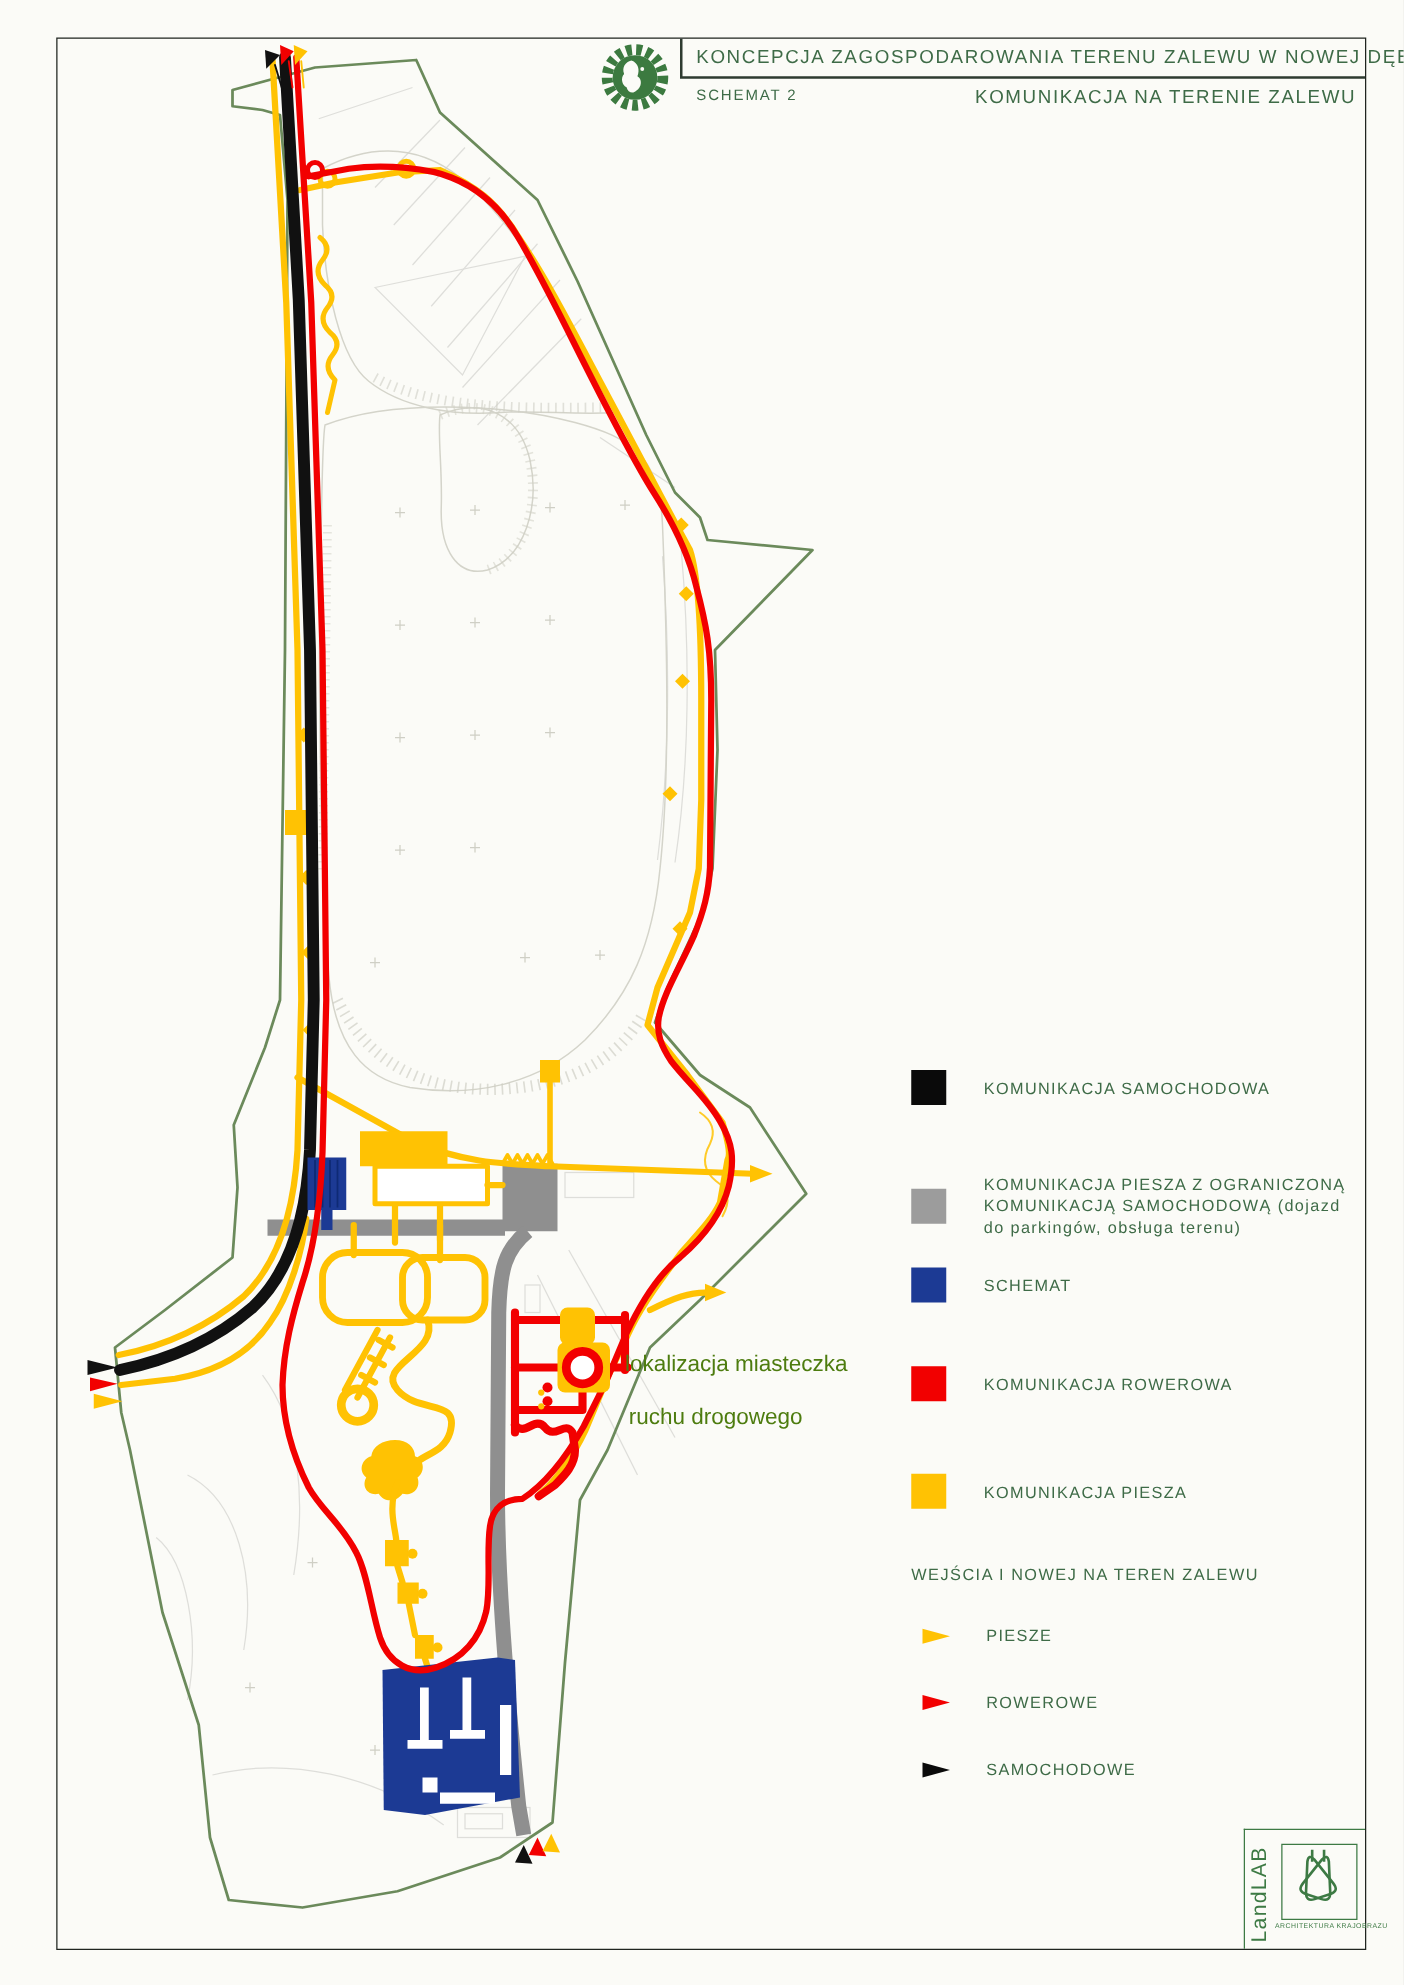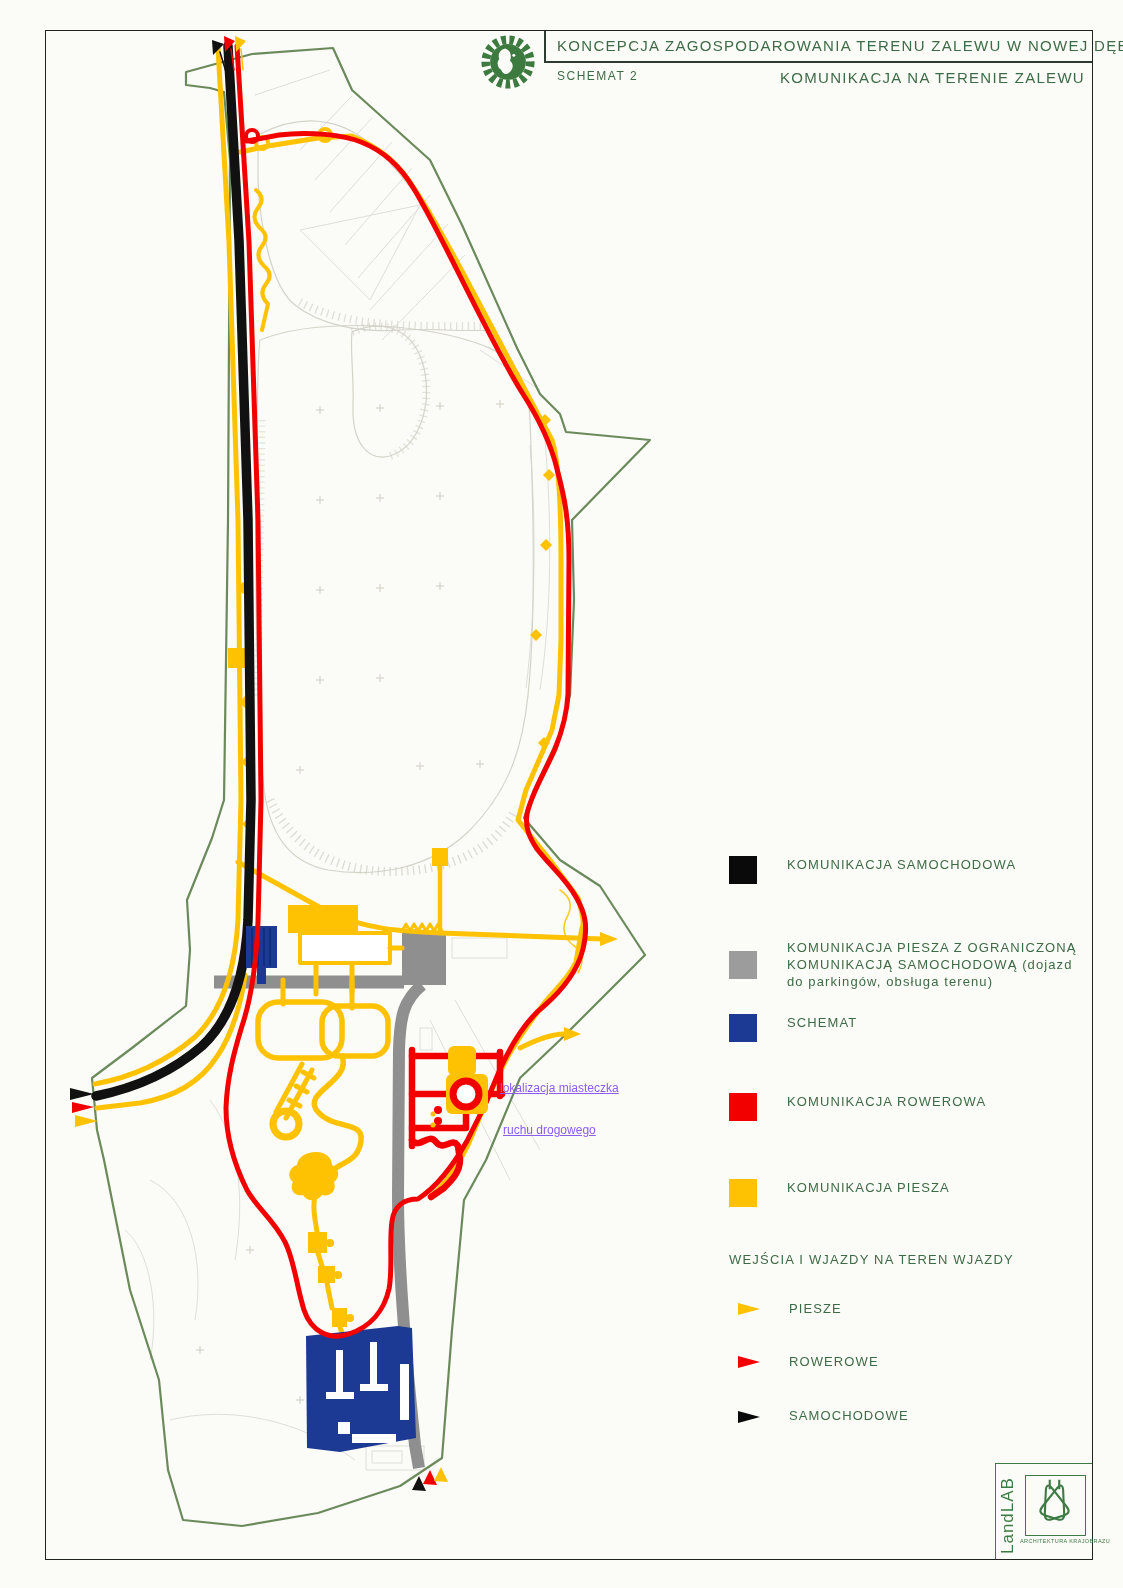--- a/index.html
+++ b/index.html
@@ -12,25 +12,25 @@
   .hdr-underline{position:absolute;left:544px;top:61px;width:548px;height:2px;background:#2e3b30;}
   .t-green{color:#3e6b47;}
   .page-title{position:absolute;left:557px;top:37px;width:532px;font-size:15px;
         letter-spacing:1.3px;white-space:nowrap;}
   .schema-label{position:absolute;left:557px;top:69px;font-size:12px;letter-spacing:1.5px;}
   .page-subtitle{position:absolute;left:690px;top:69px;width:395px;text-align:right;
         font-size:15px;letter-spacing:1.3px;white-space:nowrap;}
   .hdr-logo{position:absolute;left:479px;top:33px;}
   
   .map-svg{position:absolute;left:0;top:0;}
-  .map-note{position:absolute;color:#8b5cf6;font-size:12px;white-space:nowrap;text-decoration:underline;}
+  .map-note{position:absolute;color:#4d7c0f;font-size:18px;white-space:nowrap;}
   .note1{left:500px;top:1081px;}
   .note2{left:503px;top:1123px;}
   
-  .lg-row{position:absolute;display:flex;gap:30px;}
+  .lg-row{position:absolute;display:flex;align-items:center;gap:30px;}
   .lg-row.top{align-items:center;}
   .lg-swatch{width:28px;height:28px;flex:0 0 auto;}
   .lg-label{font-size:13px;letter-spacing:1.1px;line-height:17px;white-space:pre-line;}
   .lg-header{position:absolute;left:729px;top:1252px;font-size:13px;letter-spacing:1.2px;}
   .lg-entry{position:absolute;display:flex;align-items:center;gap:28px;}
   .lg-flag{flex:0 0 auto;}
   
   .lab{position:absolute;left:995px;top:1463px;width:96px;height:95px;
        border-top:1.6px solid #3d7a44;border-left:1.6px solid #3d7a44;}
   .lab-name{position:absolute;left:2px;top:4px;height:86px;
@@ -297,35 +297,35 @@
   </div>
   <div class="lg-row" style="left:729px;top:1093px;">
     <div class="lg-swatch" style="background:#f20000"></div>
     <div class="lg-label t-green">KOMUNIKACJA ROWEROWA</div>
   </div>
   <div class="lg-row" style="left:729px;top:1179px;">
     <div class="lg-swatch" style="background:#ffc203"></div>
     <div class="lg-label t-green">KOMUNIKACJA PIESZA</div>
   </div>
 
-  <div class="lg-header t-green">WEJŚCIA I WJAZDY NA TEREN WJAZDY</div>
+  <div class="lg-header t-green">WEJŚCIA I NOWEJ NA TEREN ZALEWU</div>
 
   <div class="lg-entry" style="left:737px;top:1300px;">
     <svg class="lg-flag" width="24" height="14" viewBox="0 0 24 14">
       <polygon points="1,1 23,7 1,13" fill="#ffc203"></polygon>
     </svg>
     <div class="lg-label t-green">PIESZE</div>
   </div>
   <div class="lg-entry" style="left:737px;top:1353px;">
     <svg class="lg-flag" width="24" height="14" viewBox="0 0 24 14">
       <polygon points="1,1 23,7 1,13" fill="#f20000"></polygon>
     </svg>
     <div class="lg-label t-green">ROWEROWE</div>
   </div>
-  <div class="lg-entry" style="left:737px;top:1407px;align-items:flex-end;">
+  <div class="lg-entry" style="left:737px;top:1407px;">
     <svg class="lg-flag" width="24" height="14" viewBox="0 0 24 14">
       <polygon points="1,1 23,7 1,13" fill="#0a0a0a"></polygon>
     </svg>
     <div class="lg-label t-green">SAMOCHODOWE</div>
   </div>
 
   <div class="lab">
     <div class="lab-name">LandLAB</div>
     <div class="lab-box">
       <svg width="57" height="57" viewBox="0 0 60 60">

